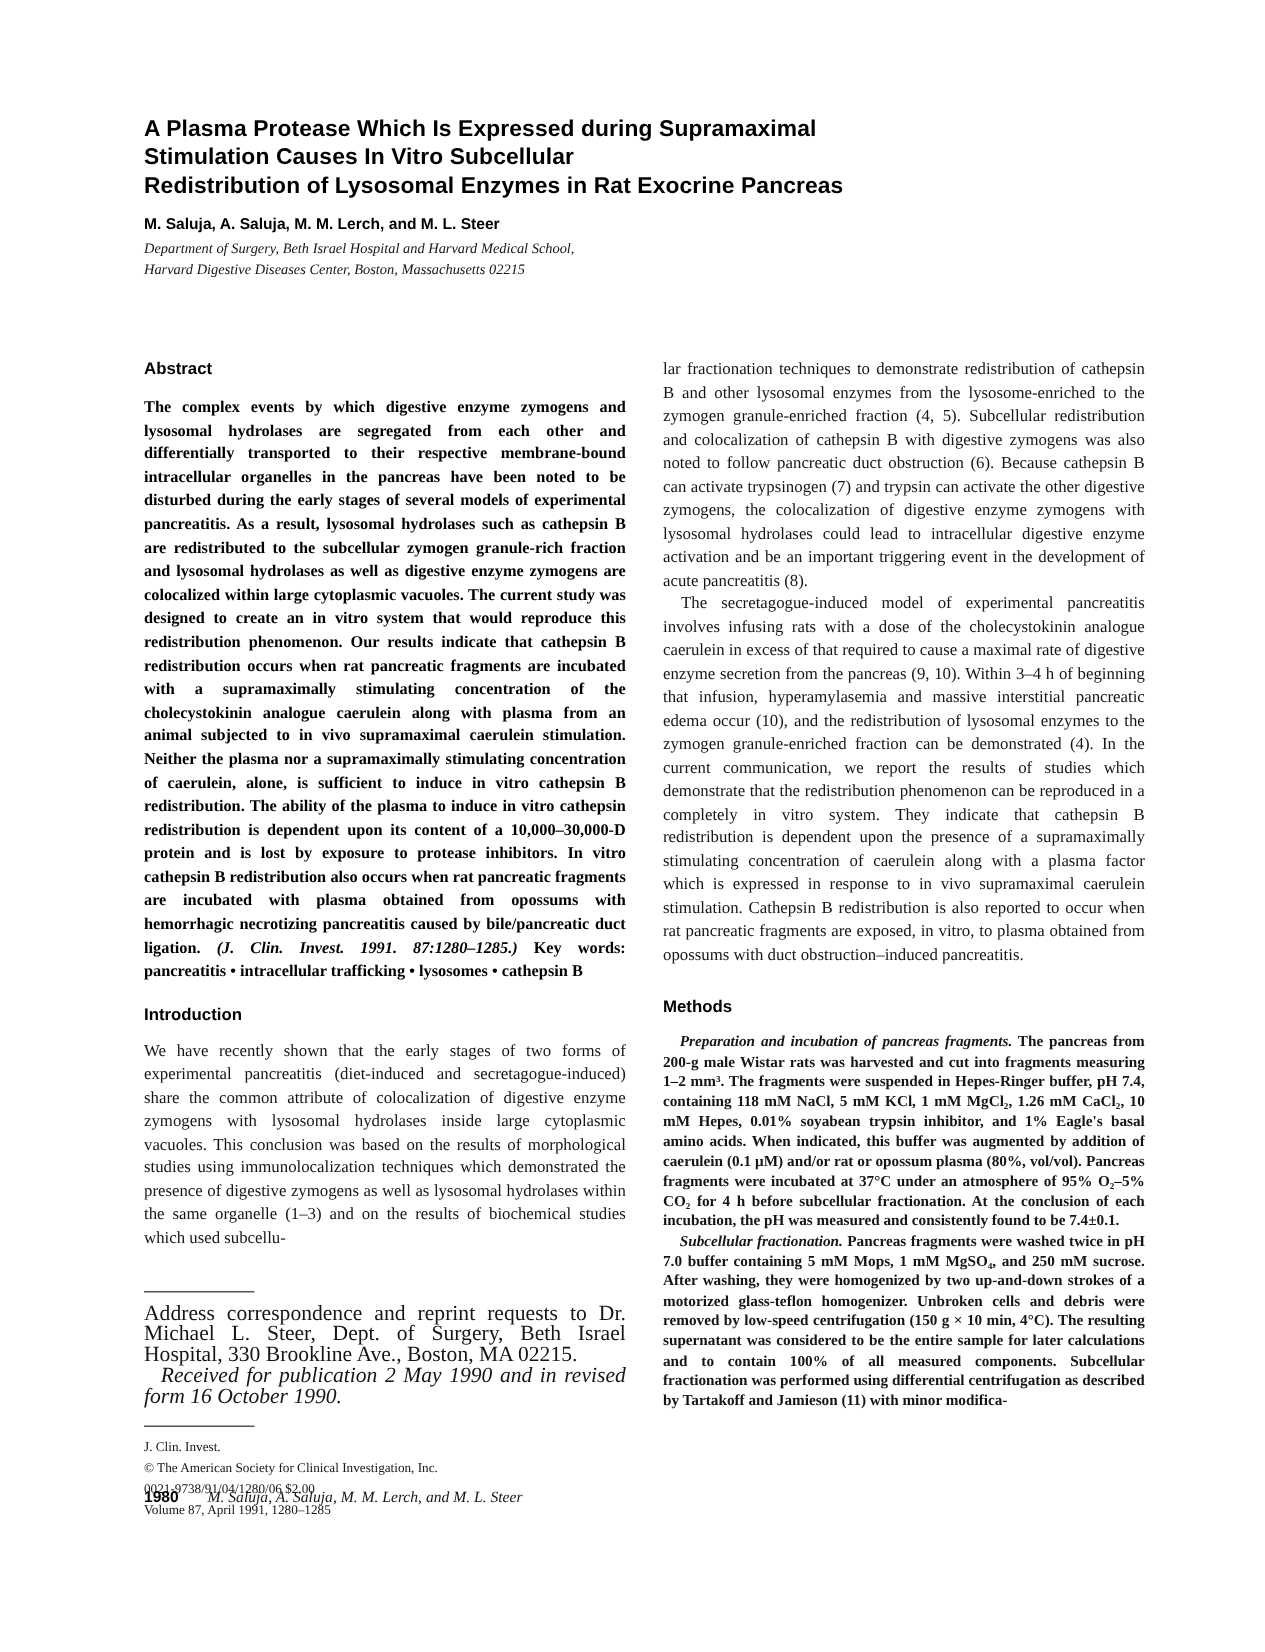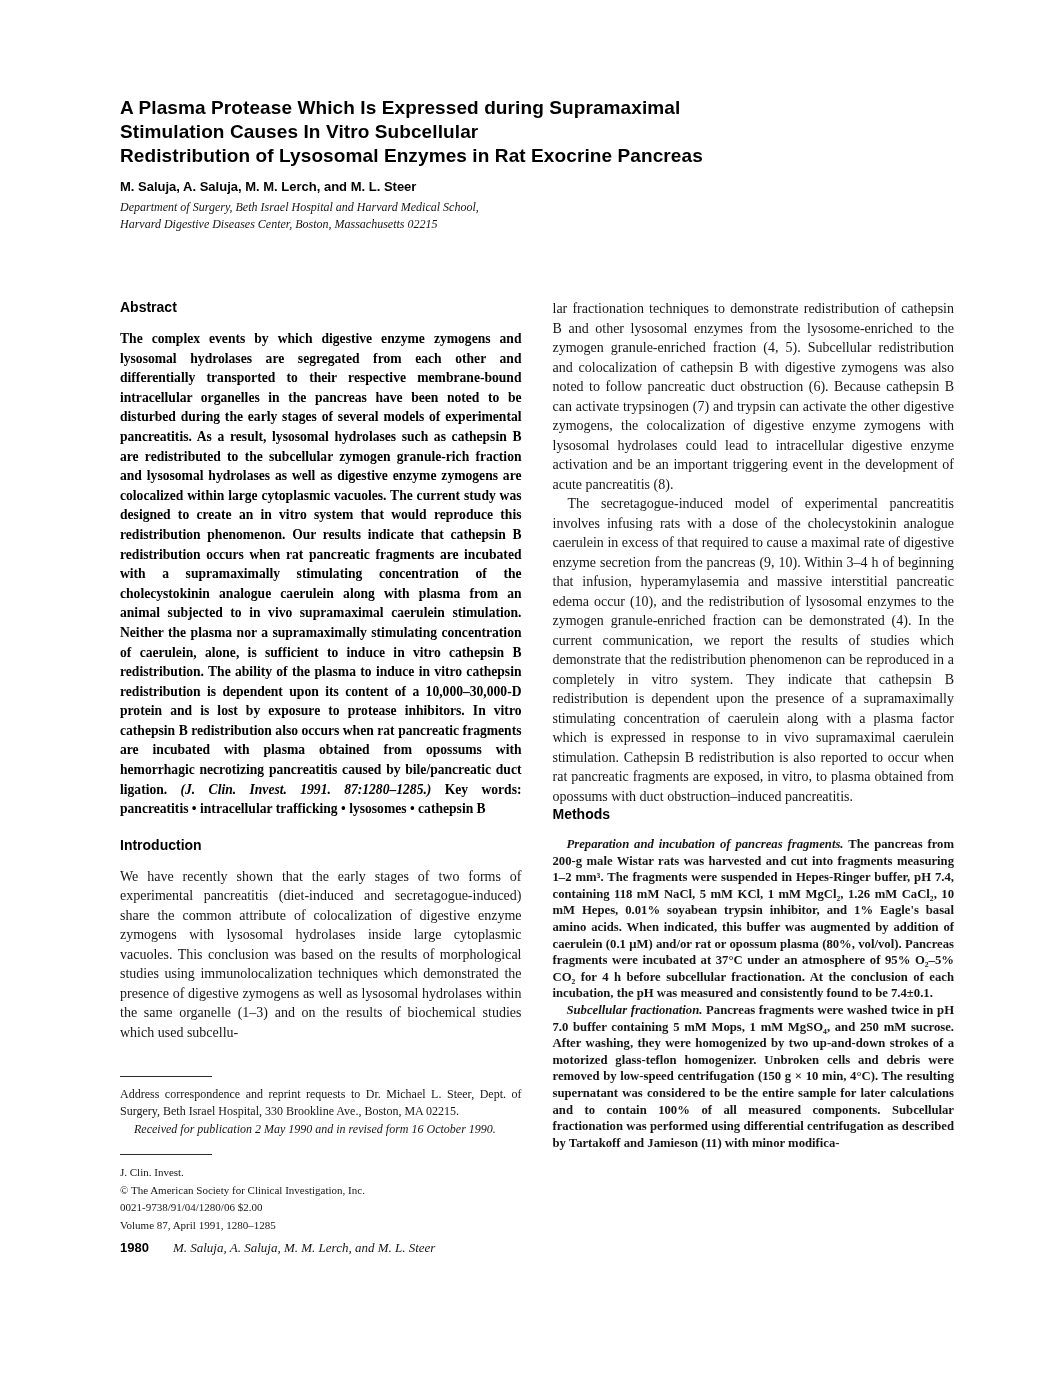--- a/index.html
+++ b/index.html
@@ -62,39 +62,39 @@
     color: #000;
   }
   .abstract-body .cite { font-style: italic; }
   .body-text {
     font-size: 14px;
     line-height: 19.5px;
     text-align: justify;
   }
   .body-text.indent { text-indent: 15px; }
   .intro-heading { margin-top: 18px; }
-  .methods-heading { }
+  .methods-heading { margin-top: 24px; }
   .methods-text {
     font-size: 12.7px;
     line-height: 16.6px;
     text-align: justify;
     text-indent: 14px;
     font-weight: bold;
   }
   .methods-text .lead { font-style: italic; }
   .methods-text + .methods-text { margin-top: 0; }
   
   .footnote-block { margin-top: 34px; }
   .footnote-rule {
     width: 92px; height: 0;
     border-top: 1px solid #2a2a2a;
     margin-bottom: 9px;
   }
   .footnote {
-    font-size: 12px;
+    font-size: 18px;
     line-height: 17px;
     text-align: justify;
   }
   .footnote.received { font-style: italic; text-indent: 14px; margin-top: 1px; }
   .journal-block { margin-top: 16px; }
   .journal-info {
     font-size: 11px;
     line-height: 17.5px;
   }
   .journal-info span { display: block; }

